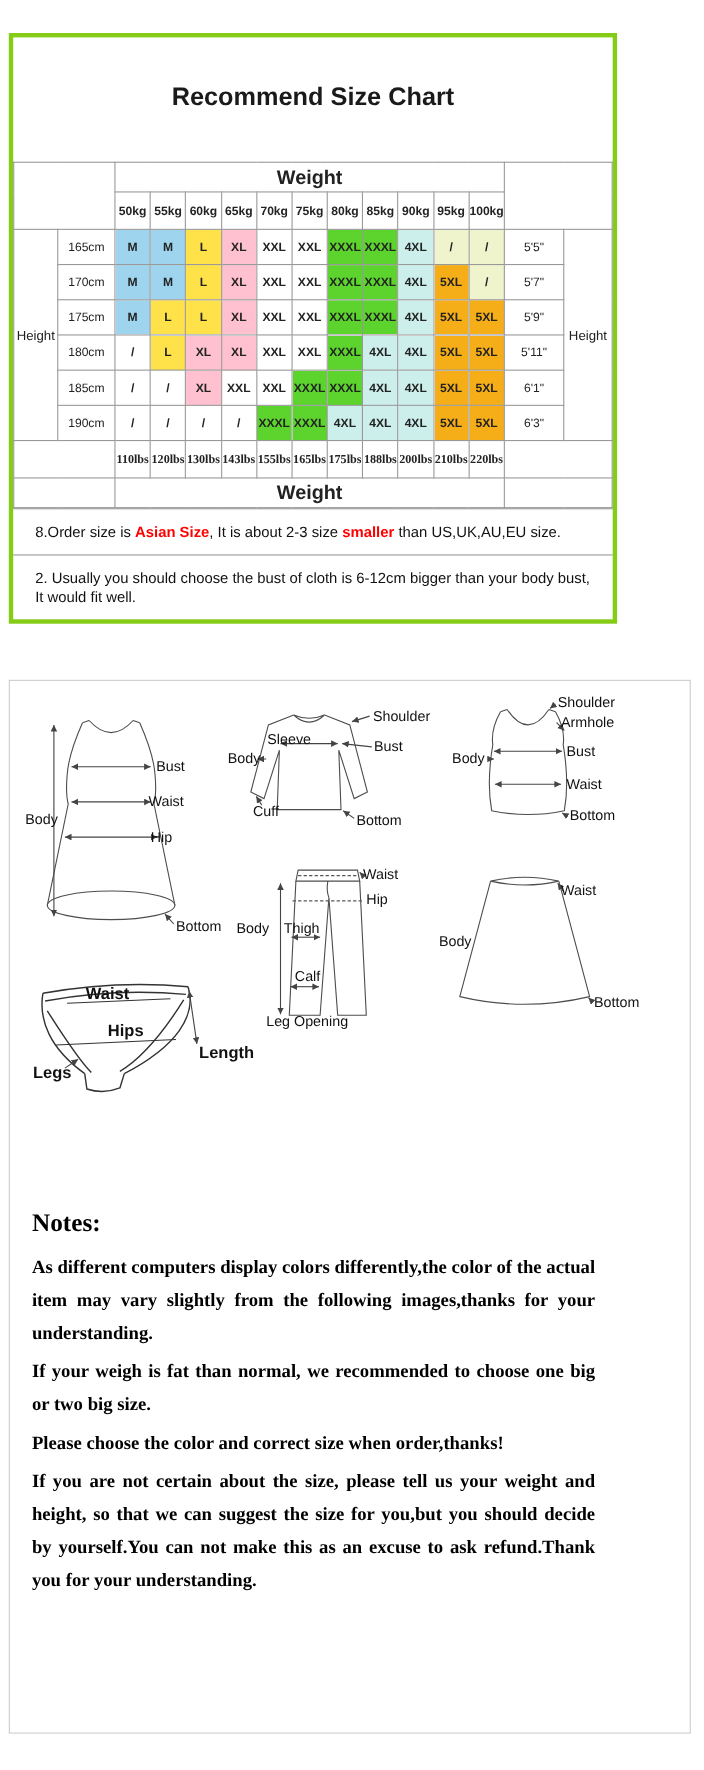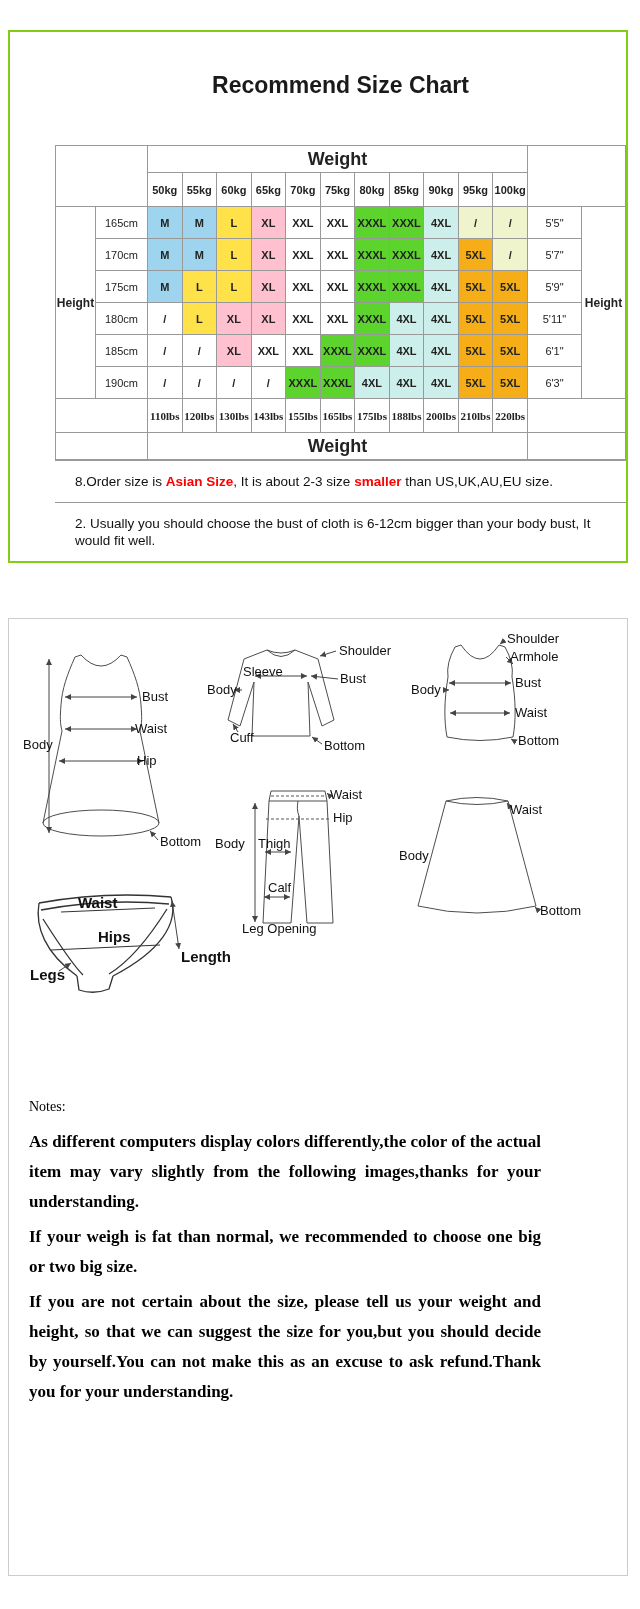--- a/index.html
+++ b/index.html
@@ -1,25 +1,25 @@
 <!DOCTYPE html>
 <html><head>
 <meta charset="utf-8">
 <style>
   html,body{margin:0;padding:0;background:#fff;}
   .page{position:relative;width:640px;height:1609px;background:#fff;font-family:"Liberation Sans",sans-serif;overflow:hidden;}
 
   
-  .chart-box{position:absolute;left:8px;top:30px;width:620px;border:2px solid #84cc16;background:#fff;box-sizing:border-box;padding-left:45px;}
+  .chart-box{position:absolute;left:8px;top:30px;width:553px;border:4px solid #84cc16;background:#fff;box-sizing:border-box;}
   .chart-title{text-align:center;font-size:23px;font-weight:bold;color:#1a1a1a;padding:40px 0 46px 0;}
   table.size-table{width:100%;border-collapse:collapse;table-layout:fixed;}
   .size-table td{border:1px solid #999;text-align:center;vertical-align:middle;color:#222;padding:0;overflow:hidden;}
   .size-table .corner{border:1px solid #999;}
   .whead{font-size:18px;font-weight:bold;}
-  .hlabel{font-size:12px;font-weight:bold;margin-left:32px;}
+  .hlabel{font-size:12px;font-weight:normal;margin-left:32px;}
   .kg,.lbs{font-size:11px;font-weight:bold;}
   .cm,.ft{font-size:11px;}
   .size{font-size:11px;font-weight:bold;}
   tr.r-head{height:27px;} tr.r-kg{height:34px;} tr.r-size{height:32px;} tr.r-lbs{height:34px;font-family:Liberation Serif, serif;} tr.r-foot{height:27px;}
   .footnote{border-top:1px solid #999;padding:12px 14px 12px 20px;font-size:13.5px;color:#111;line-height:17px;}
   .footnote .red{font-weight:bold;}
 
   
   .lower-box{position:absolute;left:8px;top:618px;width:620px;height:958px;border:1px solid #ccc;box-sizing:border-box;background:#fff;}
   .diagrams-svg{display:block;}
@@ -27,21 +27,21 @@
   .diagrams-svg text.blabel{font-size:15px;font-weight:bold;}
   .garment{fill:none;stroke:#4d4d4d;stroke-width:1;}
   .garment-bold{fill:none;stroke:#333;stroke-width:1.3;}
   .measure{stroke:#444;stroke-width:1;marker-start:url(#ar-s);marker-end:url(#ar-e);}
   .leader{stroke:#444;stroke-width:1;marker-end:url(#ar-e);}
   .plain{stroke:#333;stroke-width:1;}
   .dash{stroke:#555;stroke-width:1;stroke-dasharray:3,2;}
 
   
   .notes{padding:50px 0 0 20px;width:512px;font-family:"Liberation Serif",serif;color:#000;}
-  .notes-heading{font-size:14px;font-weight:normal;margin:0 0 12px 0;}
+  .notes-heading{font-size:23px;font-weight:bold;margin:0 0 12px 0;}
   .note-p{font-size:17px;line-height:30px;text-align:justify;margin:0 0 5px 0;font-weight:bold;}
 </style>
 </head>
 <body>
 
 <div class="page">
 
   <div class="chart-box">
     <div class="chart-title">Recommend Size Chart</div>
     <table class="size-table">
@@ -300,18 +300,19 @@
         <text class="blabel" x="21" y="361">Legs</text>
         <text class="blabel" x="172" y="343">Length</text>
       </g>
     </svg>
 
     <div class="notes">
       <p class="notes-heading">Notes:</p>
       <div id="notes-paragraphs">
           <p class="note-p">As different computers display colors differently,the color of the actual item may vary slightly from the following images,thanks for your understanding.</p>
           <p class="note-p">If your weigh is fat than normal, we recommended to choose one big or two big size.</p>
+          <p class="note-p">Please choose the color and correct size when order,thanks!</p>
           <p class="note-p">If you are not certain about the size, please tell us your weight and height, so that we can suggest the size for you,but you should decide by yourself.You can not make this as an excuse to ask refund.Thank you for your understanding.</p>
         </div>
     </div>
   </div>
 
 </div>
 
 </body></html>

